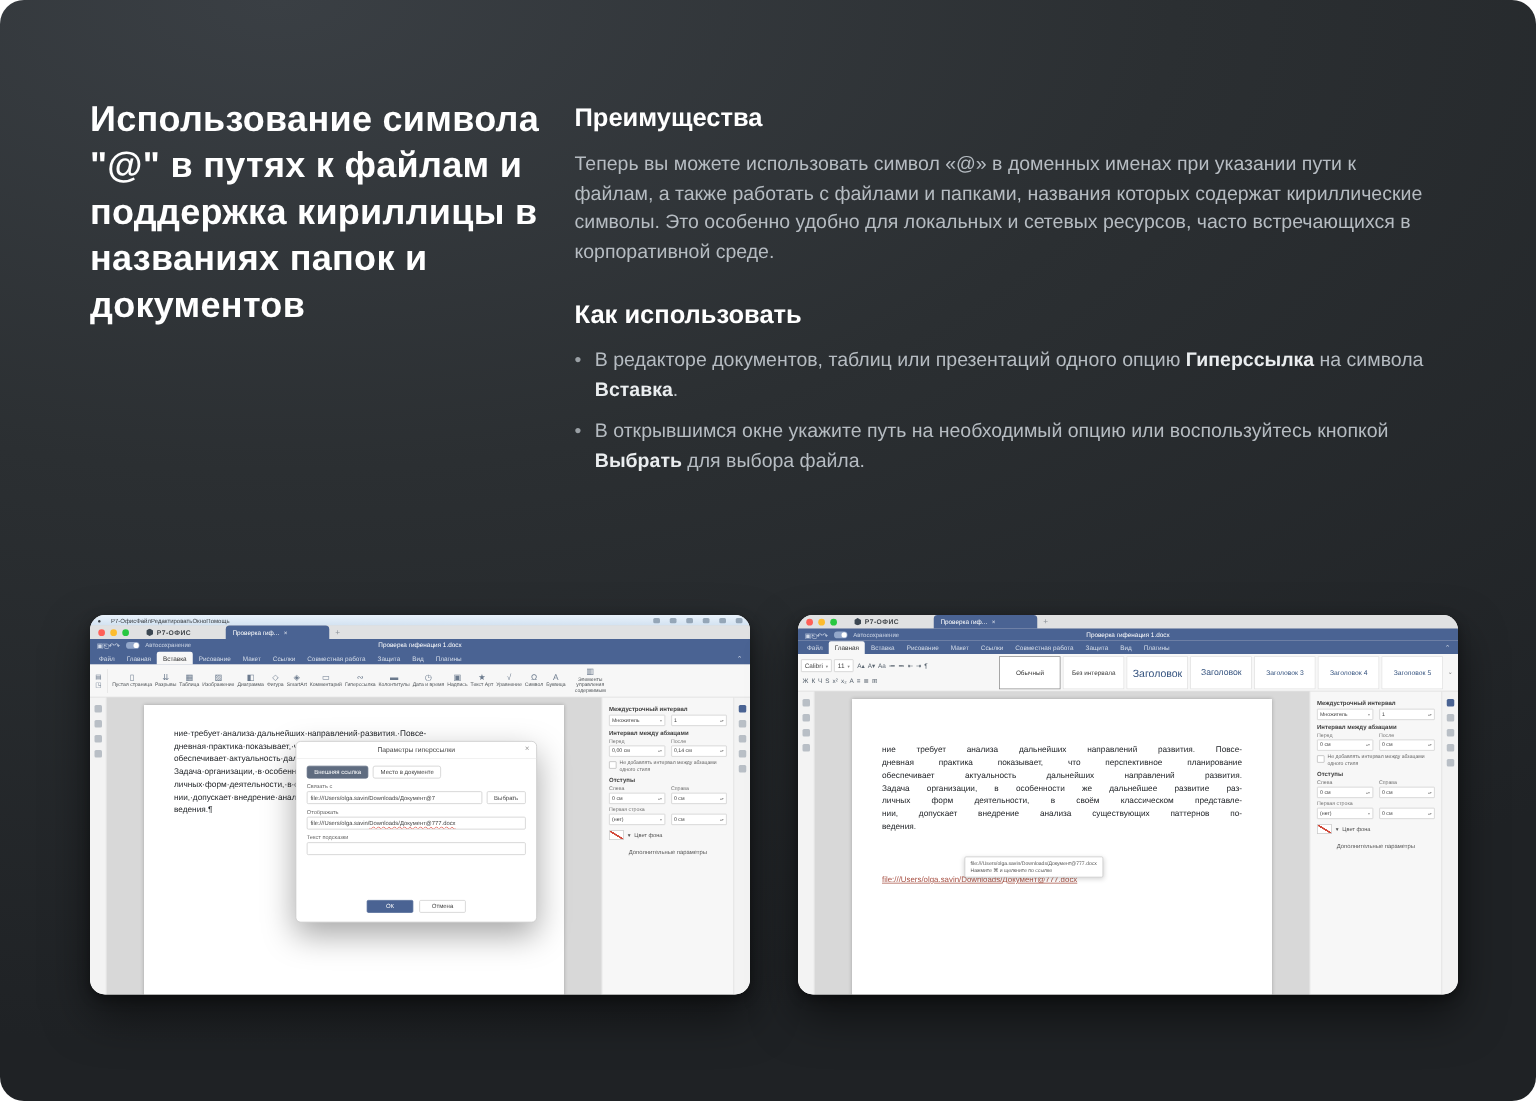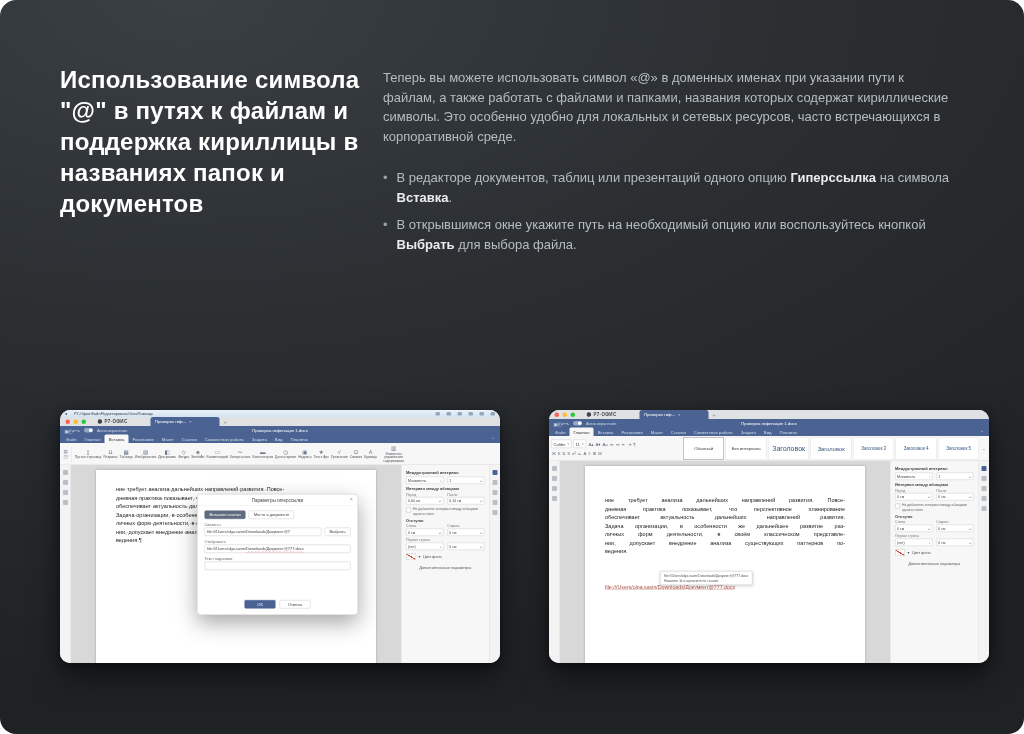--- a/index.html
+++ b/index.html
@@ -28,21 +28,21 @@
   .content .sect{margin-bottom:22px;}
   .content b{color:#eaedef;font-weight:700;}
   .bullet{display:flex;gap:9px;margin:0 0 8px;}
   .bullet .dot{flex:none;color:#9aa0a5;line-height:19.5px;}
   .footer-note{margin-top:21px;}
 
   
   .shot{position:absolute;top:410px;width:440px;height:253px;border-radius:10px;background:#fff;overflow:hidden;
         box-shadow:0 14px 30px rgba(0,0,0,.5),0 3px 8px rgba(0,0,0,.35);}
   .shot.left{left:60px;}
-  .shot.right{left:549px;}
+  .shot.right{left:532px;}
   .shot-inner{width:880px;height:506px;transform:scale(.5);transform-origin:0 0;position:relative;background:#d8d8d8;}
 
   
   .macbar{height:14px;background:linear-gradient(#e9f2fb,#d3e2f1);display:flex;align-items:center;gap:13px;padding:0 10px;font-size:8px;color:#3a3f44;flex:none;}
   .macbar .mspacer{flex:1;}
   .mstat{width:9px;height:7px;border-radius:2px;background:#6f8296;opacity:.65;flex:none;}
 
   
   .tabbar{height:18px;background:#e0e1e2;display:flex;align-items:stretch;flex:none;}
   .lights{display:flex;align-items:center;gap:7px;padding:0 11px;}
@@ -148,23 +148,25 @@
 <body>
 
 <div class="canvas">
 
   <div class="hero">
     <h1>Использование символа "@" в путях к файлам и поддержка кириллицы в названиях папок и документов</h1>
   </div>
 
   <div class="content">
     <div class="sect">
+      <h2>Преимущества</h2>
       <div>Теперь вы можете использовать символ «@» в доменных именах при указании пути к файлам, а также работать с файлами и папками, названия которых содержат кириллические символы. Это особенно удобно для локальных и сетевых ресурсов, часто встречающихся в корпоративной среде.</div>
     </div>
     <div class="sect">
+      <h2>Как использовать</h2>
       <div class="bullet">
         <span class="dot">•</span>
         <span><span>В редакторе документов, таблиц или презентаций одного опцию </span><b>Гиперссылка</b><span> на символа </span><b>Вставка</b><span>.</span></span>
       </div>
       <div class="bullet">
         <span class="dot">•</span>
         <span><span>В открывшимся окне укажите путь на необходимый опцию или воспользуйтесь кнопкой </span><b>Выбрать</b><span> для выбора файла.</span></span>
       </div>
     </div>
   </div>

